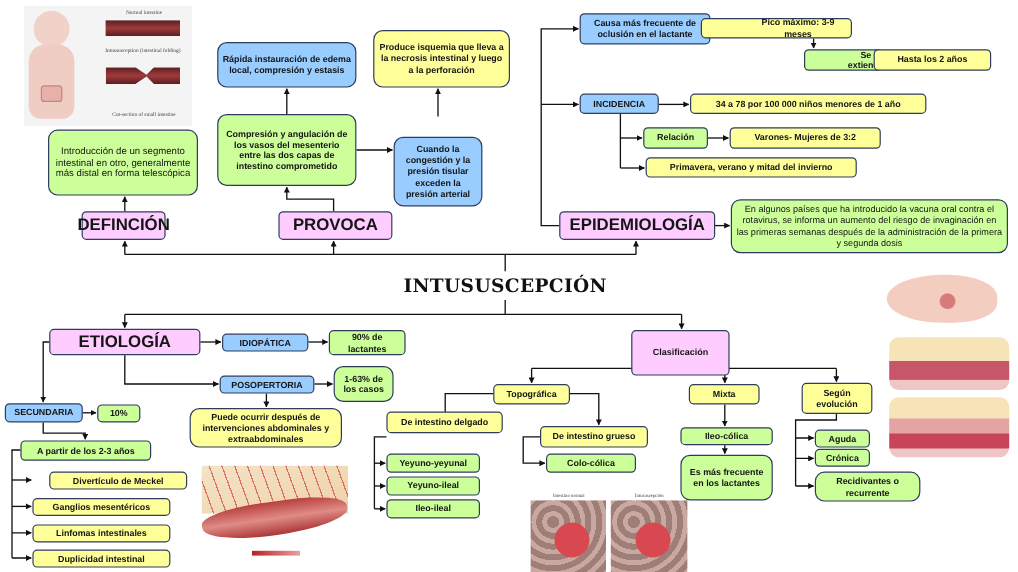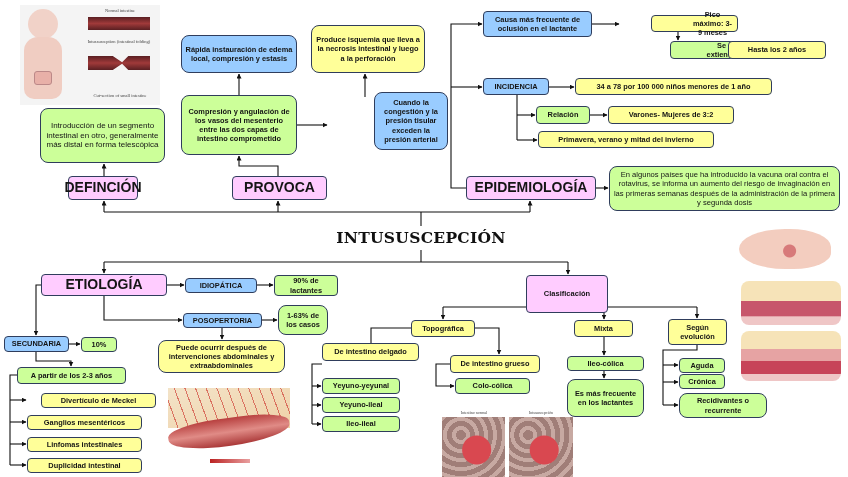--- a/index.html
+++ b/index.html
@@ -101,24 +101,24 @@
   <div class="cap" style="left:64px;top:88px;width:72px;">Cut-section of small intestine</div>
 </div>
 
 <div class="box green big" style="left:40px;top:108px;width:125px;height:55px;font-size:8px;font-weight:normal;">Introducción de un segmento intestinal en otro, generalmente más distal en forma telescópica</div>
 <div class="box pink" style="left:68px;top:176px;width:70px;height:24px;">DEFINCIÓN</div>
 
 <div class="box blue big" style="left:181px;top:35px;width:116px;height:38px;">Rápida instauración de edema local, compresión y estasis</div>
 <div class="box green big" style="left:181px;top:95px;width:116px;height:60px;">Compresión y angulación de los vasos del mesenterio entre las dos capas de intestino comprometido</div>
 <div class="box pink" style="left:232px;top:176px;width:95px;height:24px;">PROVOCA</div>
 <div class="box yellow big" style="left:311px;top:25px;width:114px;height:48px;">Produce isquemia que lleva a la necrosis intestinal y luego a la perforación</div>
-<div class="box blue big" style="left:328px;top:92px;width:74px;height:58px;margin-left:46px;">Cuando la congestión y la presión tisular exceden la presión arterial</div>
+<div class="box blue big" style="left:328px;top:114px;width:74px;height:58px;">Cuando la congestión y la presión tisular exceden la presión arterial</div>
 
 <div class="box blue" style="left:483px;top:11px;width:109px;height:26px;">Causa más frecuente de oclusión en el lactante</div>
-<div class="box yellow" style="left:651px;top:15px;width:87px;height:17px;padding-left:39px;">Pico máximo: 3-9 meses</div>
+<div class="box yellow" style="left:584px;top:15px;width:126px;height:17px;padding-left:39px;">Pico máximo: 3-9 meses</div>
 <div class="box green" style="left:670px;top:41px;width:66px;height:18px;padding-left:40px;">Se extiende</div>
 <div class="box yellow" style="left:728px;top:41px;width:98px;height:18px;">Hasta los 2 años</div>
 <div class="box blue" style="left:483px;top:78px;width:66px;height:17px;">INCIDENCIA</div>
 <div class="box yellow" style="left:575px;top:78px;width:197px;height:17px;">34 a 78 por 100 000 niños menores de 1 año</div>
 <div class="box green" style="left:536px;top:106px;width:54px;height:18px;">Relación</div>
 <div class="box yellow" style="left:608px;top:106px;width:126px;height:18px;">Varones- Mujeres de 3:2</div>
 <div class="box yellow" style="left:538px;top:131px;width:176px;height:17px;">Primavera, verano y mitad del invierno</div>
 <div class="box pink" style="left:466px;top:176px;width:130px;height:24px;">EPIDEMIOLOGÍA</div>
 <div class="box green big" style="left:609px;top:166px;width:231px;height:45px;font-weight:normal;font-size:7.6px;">En algunos países que ha introducido la vacuna oral contra el rotavirus, se informa un aumento del riesgo de invaginación en las primeras semanas después de la administración de la primera y segunda dosis</div>
 

